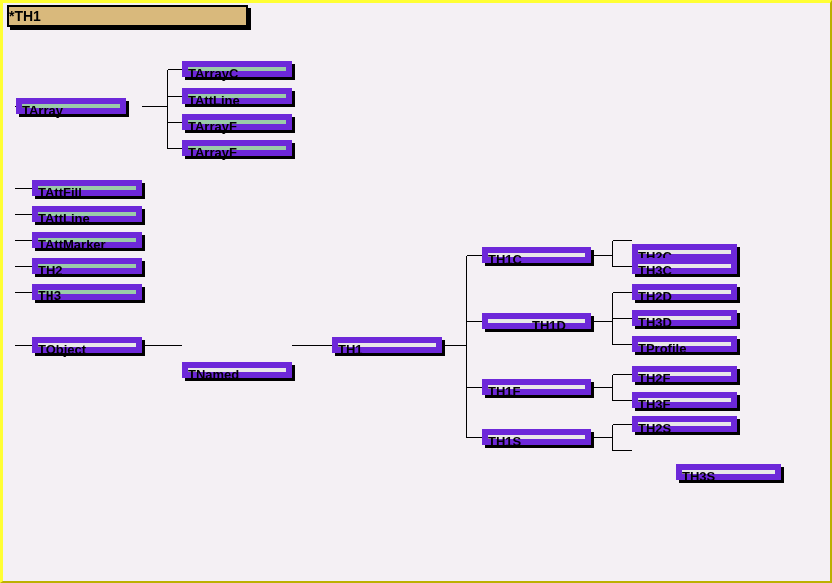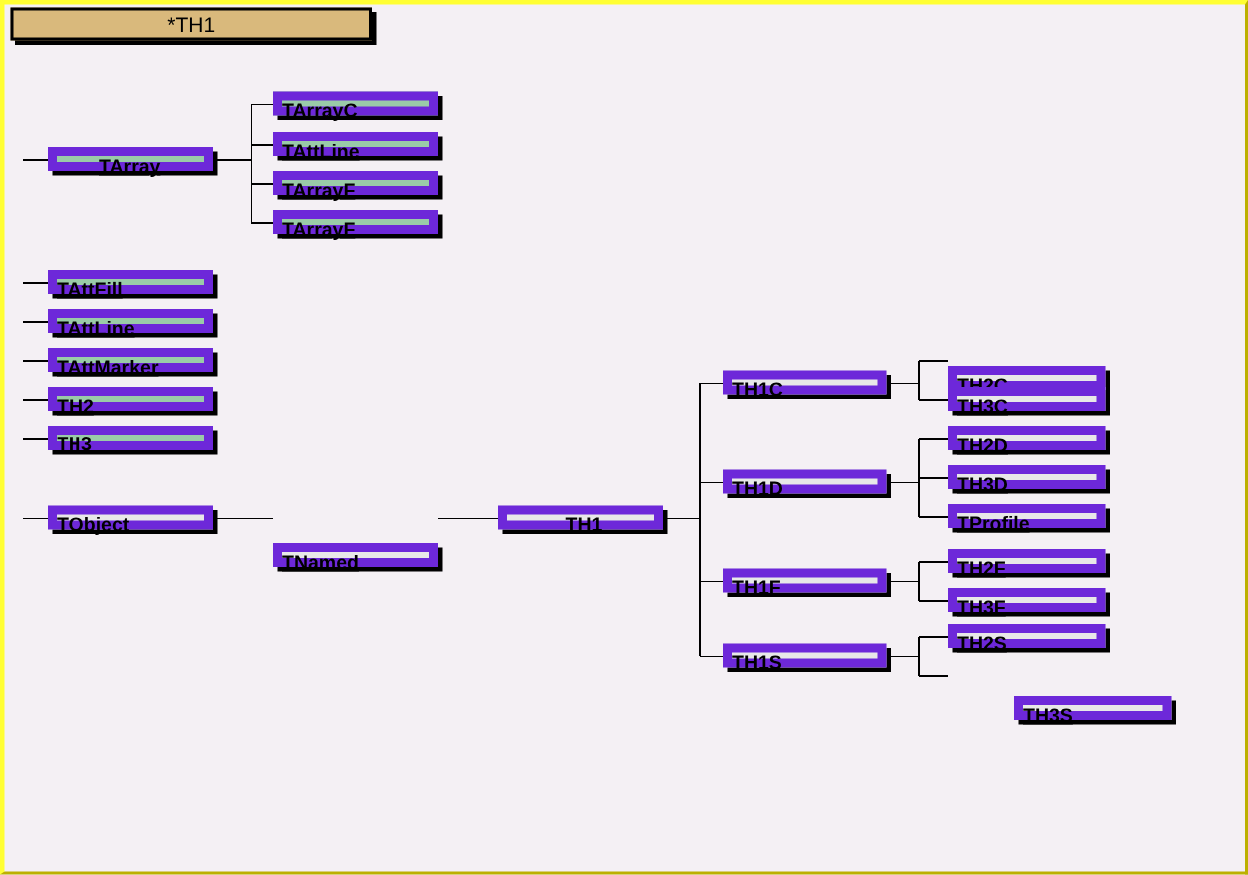--- a/index.html
+++ b/index.html
@@ -53,52 +53,51 @@
   .title-box {
     position: absolute;
     left: 7px;
     top: 5px;
     box-sizing: border-box;
     width: 241px;
     height: 22px;
     background: var(--title-bg, #D9B97C);
     border: 2px solid #000;
     box-shadow: 3px 3px 0 var(--shadow, #000);
-    font-weight: normal;
+    font-weight: bold;
     font-size: 14px;
     line-height: 18px;
-    text-align: center;
     color: var(--text, #000);
   }
 </style>
 </head>
 <body>
 
 <div class="page">
   <div class="canvas">
     <svg class="lines" width="832" height="583" shape-rendering="crispEdges">
         <path d="M15 106.5L32 106.5M15 188.5L32 188.5M15 214.5L32 214.5M15 240.5L32 240.5M15 266.5L32 266.5M15 292.5L32 292.5M15 345.5L32 345.5M142 106.5L167.5 106.5M167.5 69.5L167.5 148.5M167.5 69.5L182 69.5M167.5 96.5L182 96.5M167.5 122.5L182 122.5M167.5 148.5L182 148.5M142 345.5L182 345.5M292 345.5L332 345.5M442 345.5L466.5 345.5M466.5 255.5L466.5 437.5M466.5 255.5L482 255.5M466.5 321.5L482 321.5M466.5 387.5L482 387.5M466.5 437.5L482 437.5M591 255.5L612.5 255.5M612.5 240.5L612.5 266.5M612.5 240.5L632 240.5M612.5 266.5L632 266.5M591 321.5L612.5 321.5M612.5 292.5L612.5 344.5M612.5 292.5L632 292.5M612.5 318.5L632 318.5M612.5 344.5L632 344.5M591 387.5L612.5 387.5M612.5 374.5L612.5 400.5M612.5 374.5L632 374.5M612.5 400.5L632 400.5M591 437.5L612.5 437.5M612.5 424.5L612.5 450.5M612.5 424.5L632 424.5M612.5 450.5L632 450.5" stroke="#000000" stroke-width="1" fill="none"></path>
       </svg>
     <div class="title-box">*TH1</div>
     <div id="boxes">
-        <div class="box green" style="left: 32px; top: 98px; width: 110px; padding-left: 28px;">TArray</div>
+        <div class="box green" style="left: 16px; top: 98px; width: 110px;">TArray</div>
         <div class="box green" style="left: 182px; top: 61px; width: 110px;">TArrayC</div>
         <div class="box green" style="left: 182px; top: 88px; width: 110px;">TAttLine</div>
         <div class="box green" style="left: 182px; top: 114px; width: 110px;">TArrayF</div>
         <div class="box green" style="left: 182px; top: 140px; width: 110px;">TArrayF</div>
         <div class="box green" style="left: 32px; top: 180px; width: 110px;">TAttFill</div>
         <div class="box green" style="left: 32px; top: 206px; width: 110px;">TAttLine</div>
         <div class="box green" style="left: 32px; top: 232px; width: 110px;">TAttMarker</div>
         <div class="box green" style="left: 32px; top: 258px; width: 110px;">TH2</div>
         <div class="box green" style="left: 32px; top: 284px; width: 110px; font-family: Liberation Mono, monospace;">TH3</div>
         <div class="box gray" style="left: 32px; top: 337px; width: 110px;">TObject</div>
         <div class="box gray" style="left: 182px; top: 337px; width: 110px; margin-top: 25px;">TNamed</div>
-        <div class="box gray" style="left: 332px; top: 337px; width: 110px; padding-left: 39px;">TH1</div>
+        <div class="box gray" style="left: 332px; top: 337px; width: 110px;">TH1</div>
         <div class="box gray" style="left: 482px; top: 247px; width: 109px;">TH1C</div>
-        <div class="box gray" style="left: 482px; top: 313px; width: 109px;">TH1D</div>
+        <div class="box gray" style="left: 482px; top: 313px; width: 109px; padding-left: 44px;">TH1D</div>
         <div class="box gray" style="left: 482px; top: 379px; width: 109px;">TH1F</div>
         <div class="box gray" style="left: 482px; top: 429px; width: 109px;">TH1S</div>
         <div class="box gray" style="left: 632px; top: 244px; width: 105px;">TH2C</div>
         <div class="box gray" style="left: 632px; top: 258px; width: 105px;">TH3C</div>
         <div class="box gray" style="left: 632px; top: 284px; width: 105px;">TH2D</div>
         <div class="box gray" style="left: 632px; top: 310px; width: 105px;">TH3D</div>
         <div class="box gray" style="left: 632px; top: 336px; width: 105px;">TProfile</div>
         <div class="box gray" style="left: 632px; top: 366px; width: 105px;">TH2F</div>
         <div class="box gray" style="left: 632px; top: 392px; width: 105px;">TH3F</div>
         <div class="box gray" style="left: 632px; top: 416px; width: 105px;">TH2S</div>

